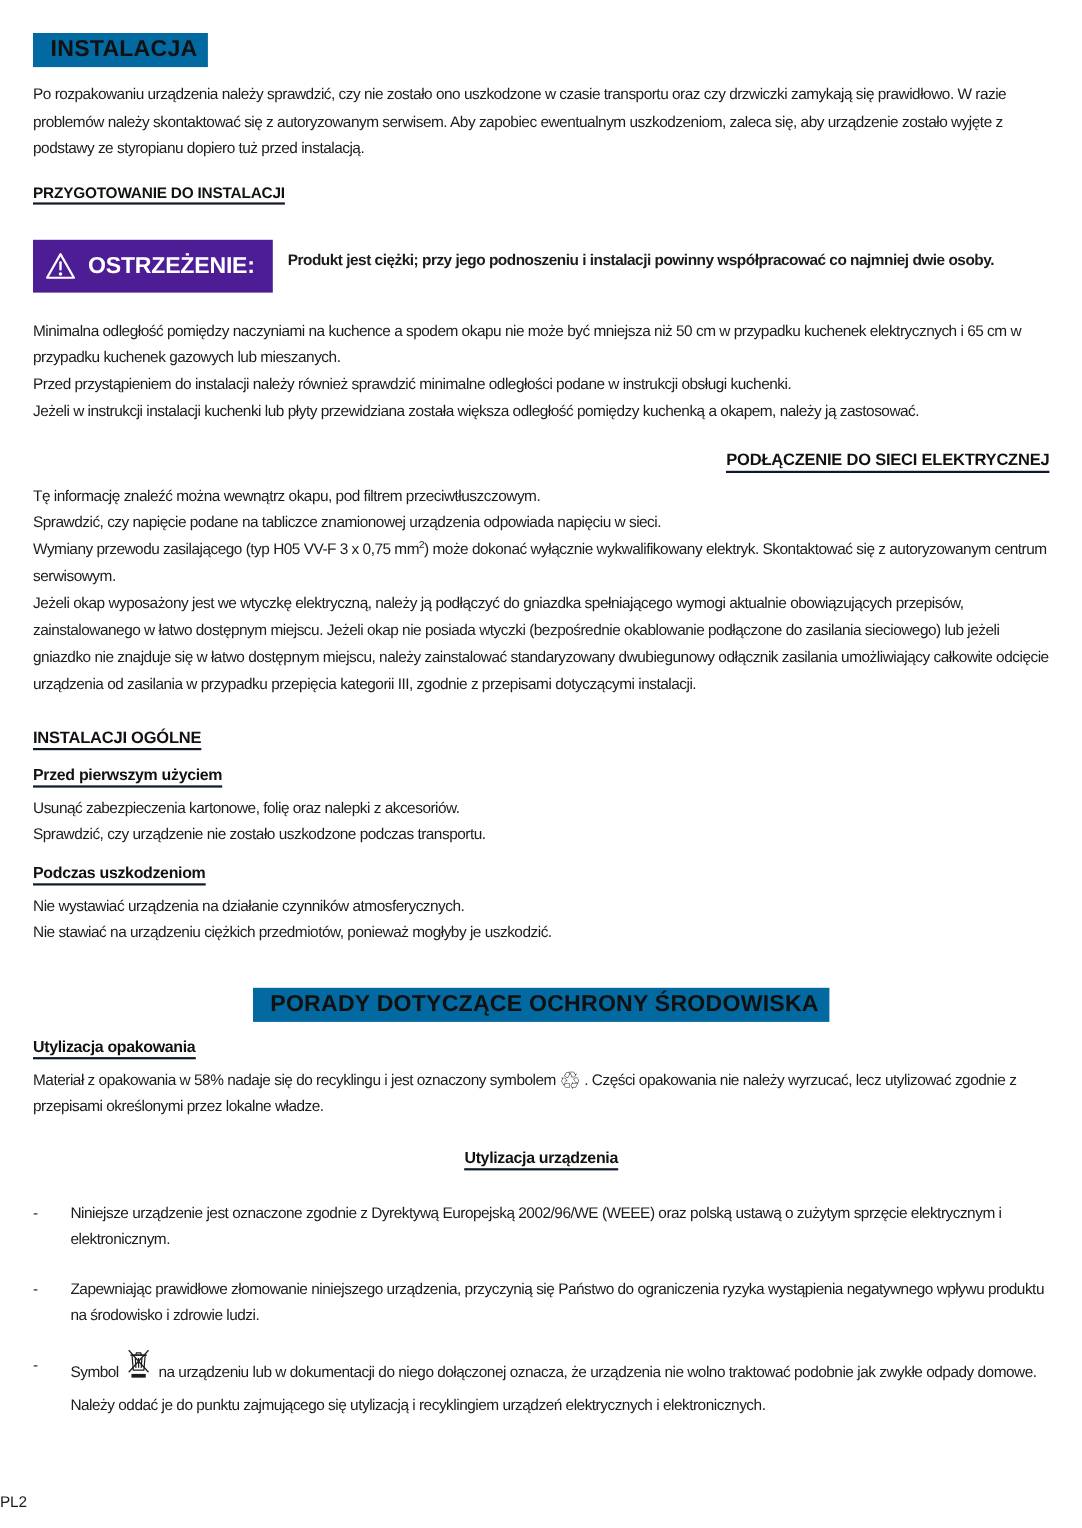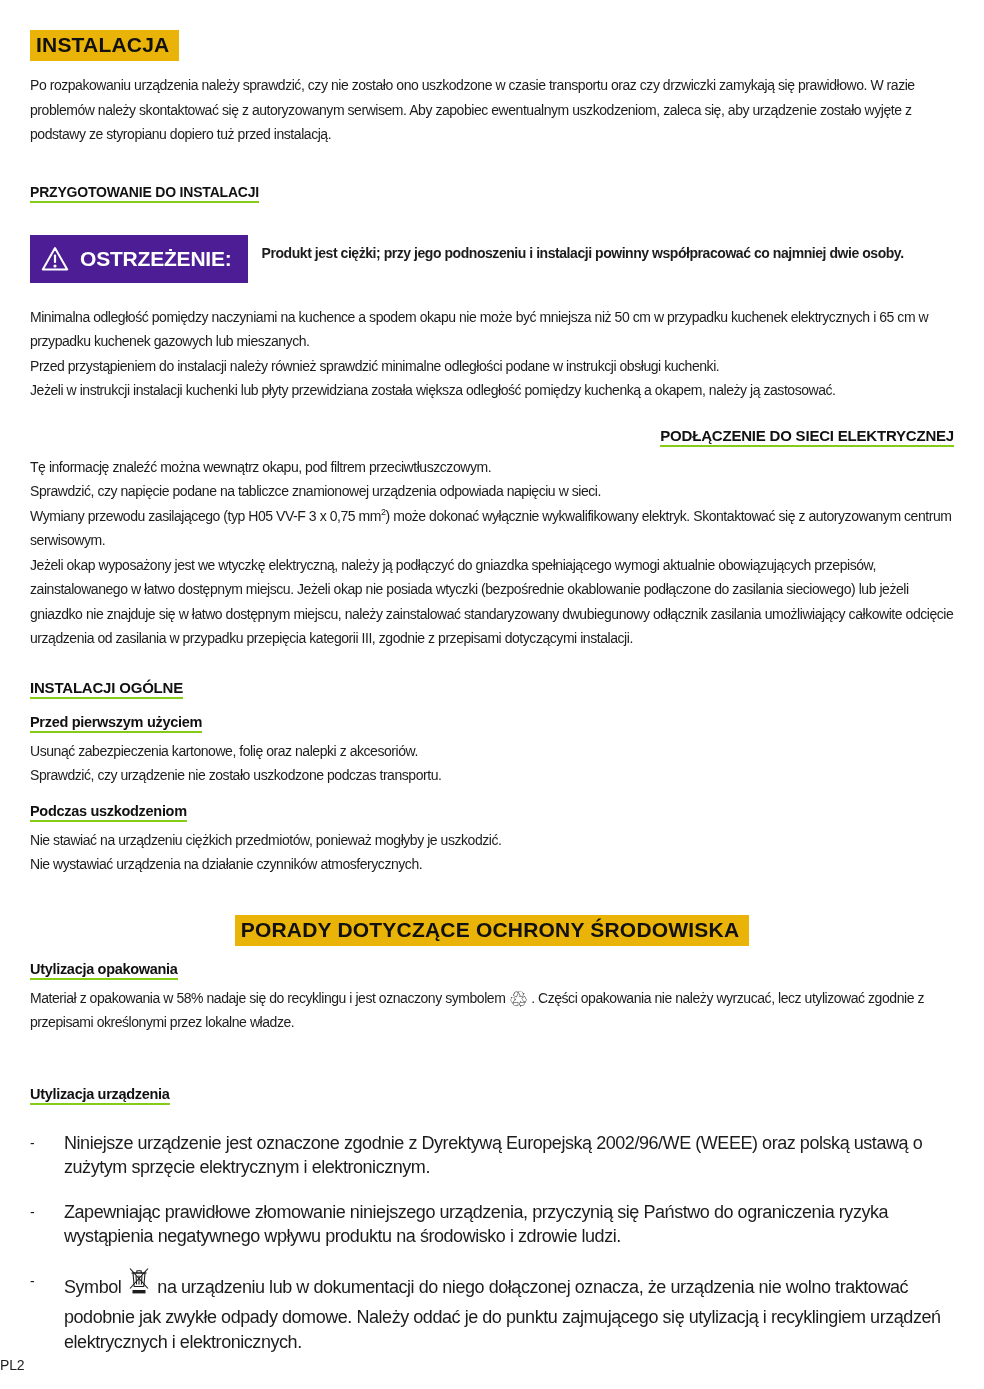--- a/index.html
+++ b/index.html
@@ -13,44 +13,44 @@
   }
   .page{
     position:absolute;inset:0;
     padding:30px 30px 0 30px;
     box-sizing:border-box;
   }
   
   .h1-wrap{margin:0 0 12px 0;}
   .h1{
     display:inline-block;
-    background:#eab308;
+    background:#0369a1;
     color:#111;
     font-weight:bold;
     font-size:21px;
     letter-spacing:.2px;
-    padding:3px 10px 4px 6px;
+    padding:3px 10px 4px 16px;
   }
   .h1-env{margin:38px 0 14px 0;text-align:center;}
   
   .body{
     font-size:14px;
     line-height:24.5px;
     letter-spacing:-0.45px;
     margin:0;
     color:#1c1c1c;
   }
-  .mb20{margin-bottom:36px;}
+  .mb20{margin-bottom:20px;}
   .mb24{margin-bottom:24px;}
   .mb28{margin-bottom:28px;}
   
   .subhead{margin:0 0 32px 0;}
   .subhead span, .subhead2 span, .subhead3 span{
     display:inline-block;
-    border-bottom:2px solid #84cc16;
+    border-bottom:2px solid #0f172a;
     padding-bottom:1px;
     font-weight:bold;
     color:#111;
   }
   .subhead span{font-size:14px;letter-spacing:-0.2px;}
   .subhead2{margin:22px 0 8px 0;}
   .subhead2 span{font-size:15px;letter-spacing:-0.2px;}
   .subhead3{margin:14px 0 6px 0;}
   .subhead3 span{font-size:14.5px;letter-spacing:-0.3px;}
   
@@ -87,21 +87,21 @@
     display:flex;
     margin-bottom:20px;
   }
   .dash-marker{
     flex:0 0 34px;
     font-size:14px;
     line-height:24.5px;
   }
   .dash-content{
     flex:1;
-    font-size:18px;
+    font-size:14px;
     line-height:24.5px;
     letter-spacing:-0.45px;
   }
   
   .recycle-glyph{
     font-family:"DejaVu Sans",sans-serif;
     font-size:22px;
     line-height:0;
     vertical-align:-4px;
     margin:0 3px;
@@ -165,30 +165,30 @@
   <div class="subhead2"><span>INSTALACJI OGÓLNE</span></div>
 
   <div class="subhead3"><span>Przed pierwszym użyciem</span></div>
   <div>
     <div class="body">Usunąć zabezpieczenia kartonowe, folię oraz nalepki z akcesoriów.</div>
     <div class="body">Sprawdzić, czy urządzenie nie zostało uszkodzone podczas transportu.</div>
   </div>
 
   <div class="subhead3"><span>Podczas uszkodzeniom</span></div>
   <div>
+    <div class="body">Nie wystawiać urządzenia na działanie czynników atmosferycznych.</div>
     <div class="body">Nie stawiać na urządzeniu ciężkich przedmiotów, ponieważ mogłyby je uszkodzić.</div>
-    <div class="body">Nie wystawiać urządzenia na działanie czynników atmosferycznych.</div>
   </div>
 
   <div class="h1-wrap h1-env"><span class="h1">PORADY DOTYCZĄCE OCHRONY ŚRODOWISKA</span></div>
 
   <div class="subhead3" style="margin-top:0;"><span>Utylizacja opakowania</span></div>
   <p class="body" style="margin-bottom:0;"><span>Materiał z opakowania w 58% nadaje się do recyklingu i jest oznaczony symbolem</span><span class="recycle-glyph">♲</span><span>. Części opakowania nie należy wyrzucać, lecz utylizować zgodnie z przepisami określonymi przez lokalne władze.</span></p>
 
-  <div class="subhead3" style="margin-top:50px;"><span>Utylizacja urządzenia</span></div>
+  <div class="subhead3" style="margin-top:26px;text-align:center;"><span>Utylizacja urządzenia</span></div>
 
   <div class="dash-list">
     <div class="dash-item">
       <div class="dash-marker">-</div>
       <div class="dash-content">Niniejsze urządzenie jest oznaczone zgodnie z Dyrektywą Europejską 2002/96/WE (WEEE) oraz polską ustawą o zużytym sprzęcie elektrycznym i elektronicznym.</div>
     </div>
     <div class="dash-item">
       <div class="dash-marker">-</div>
       <div class="dash-content">Zapewniając prawidłowe złomowanie niniejszego urządzenia, przyczynią się Państwo do ograniczenia ryzyka wystąpienia negatywnego wpływu produktu na środowisko i zdrowie ludzi.</div>
     </div>

